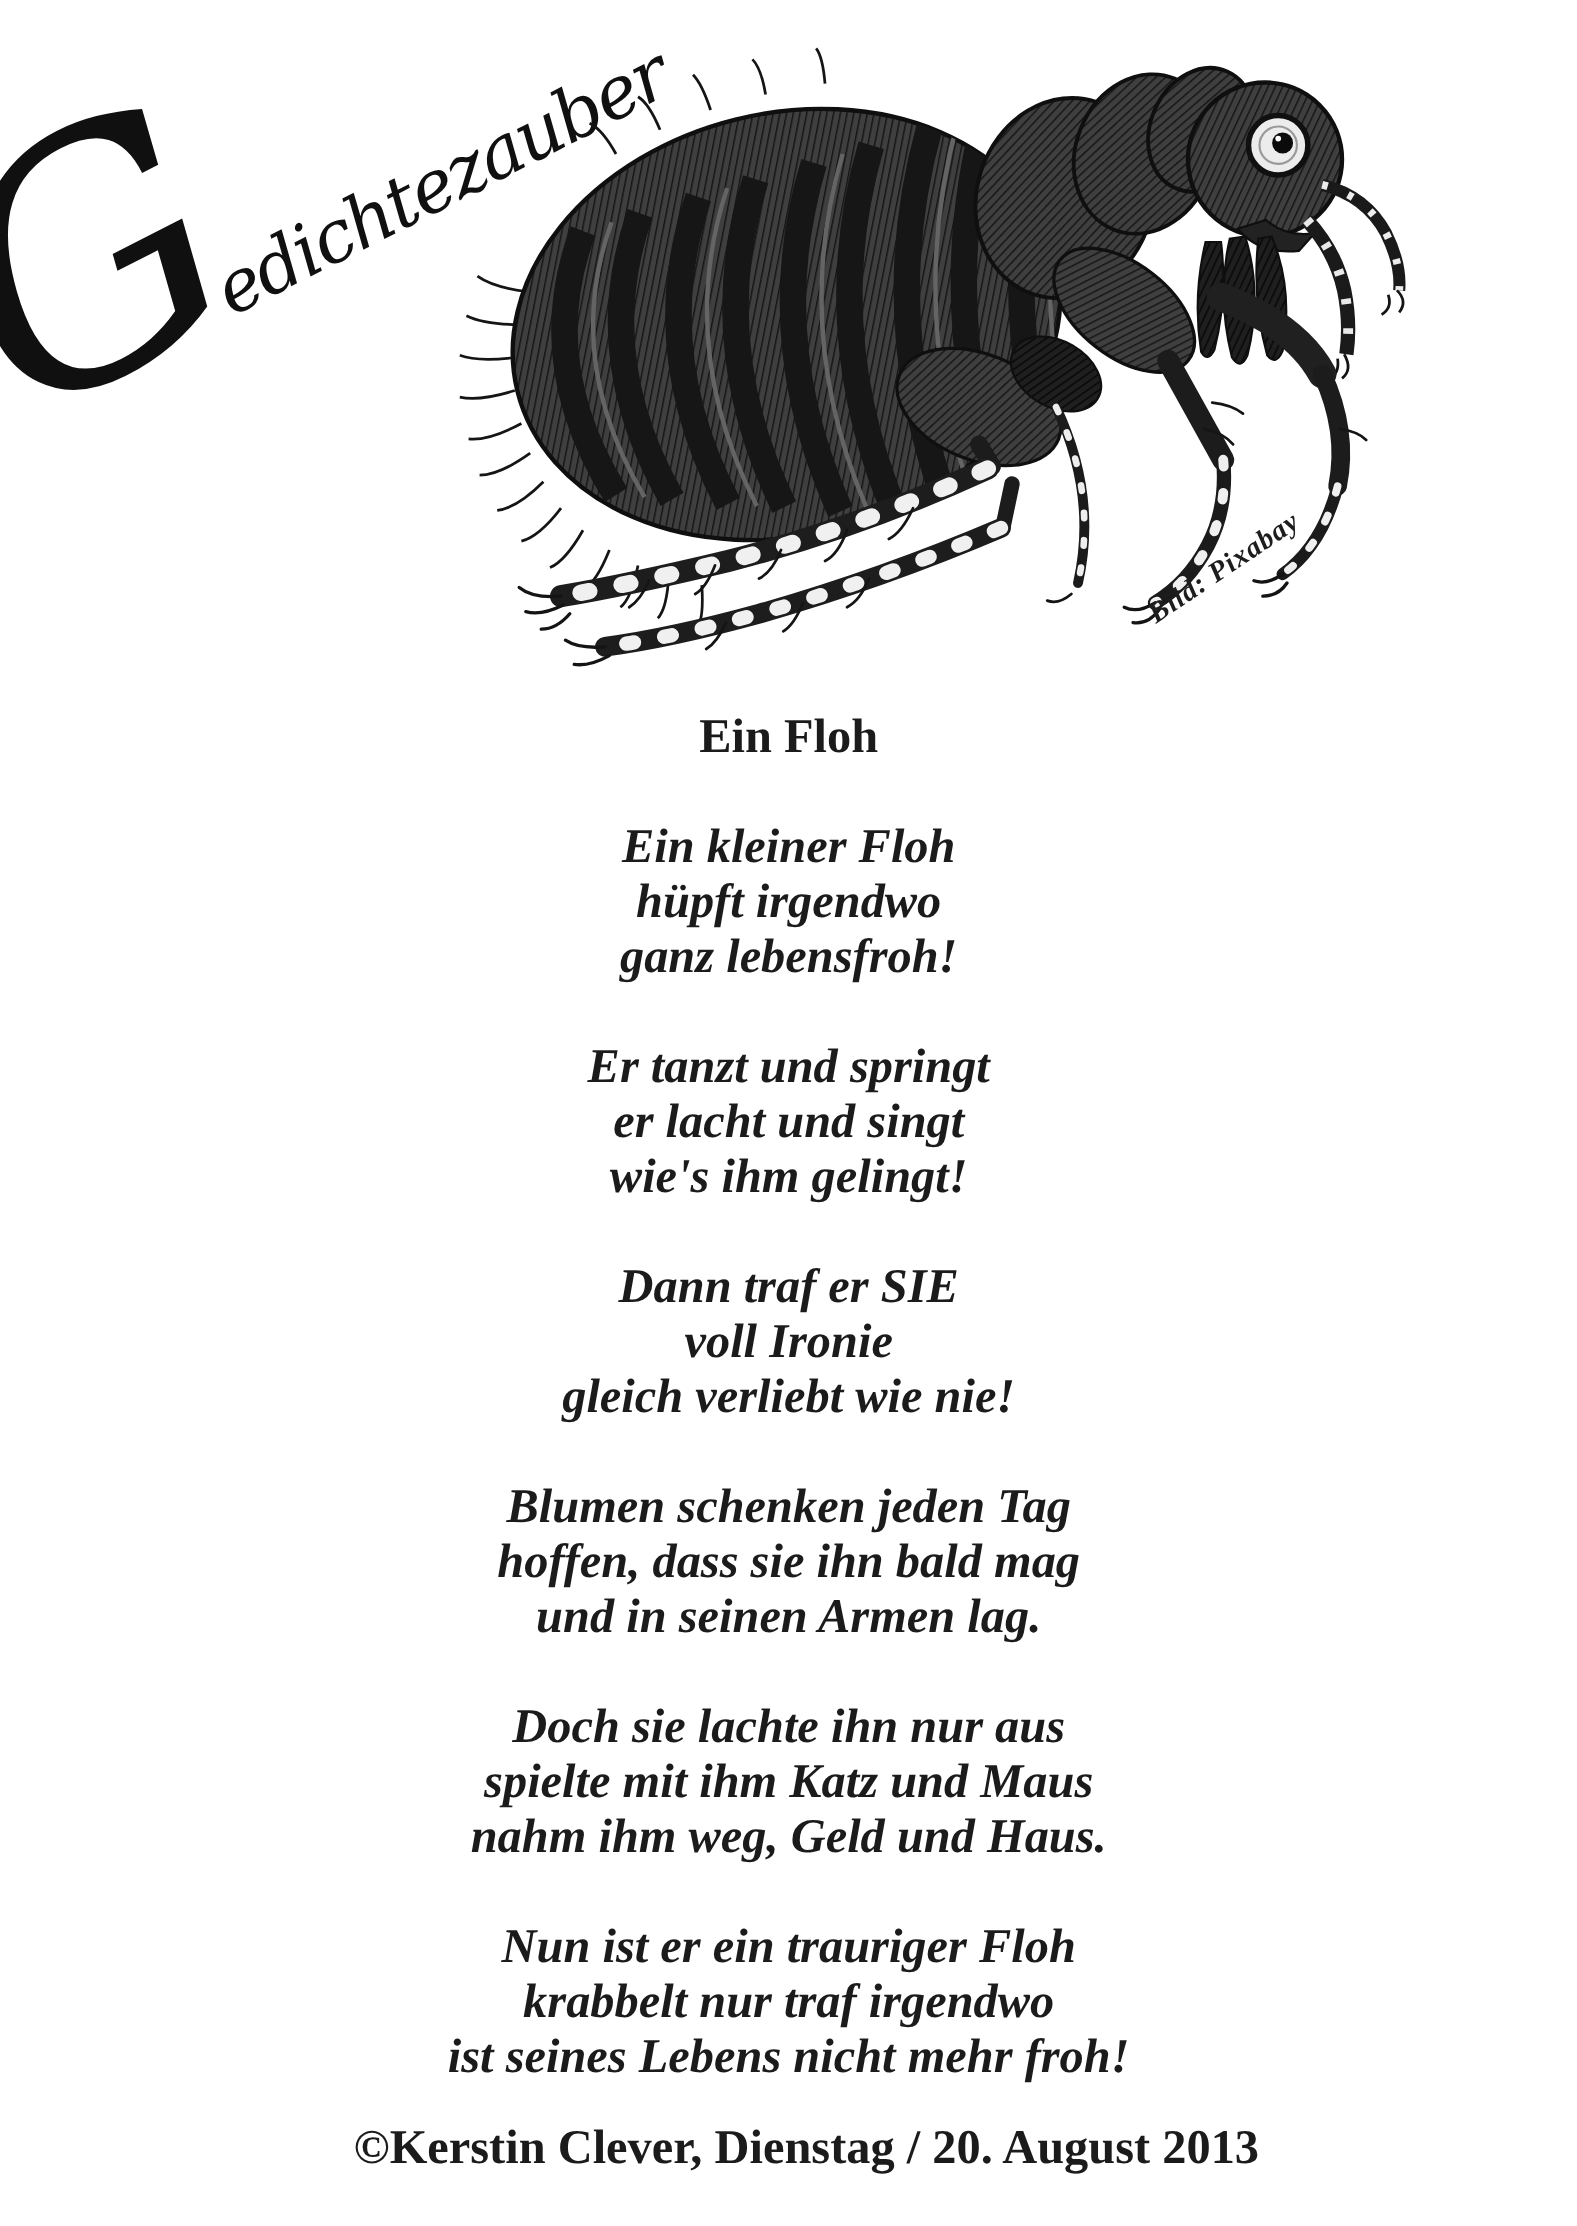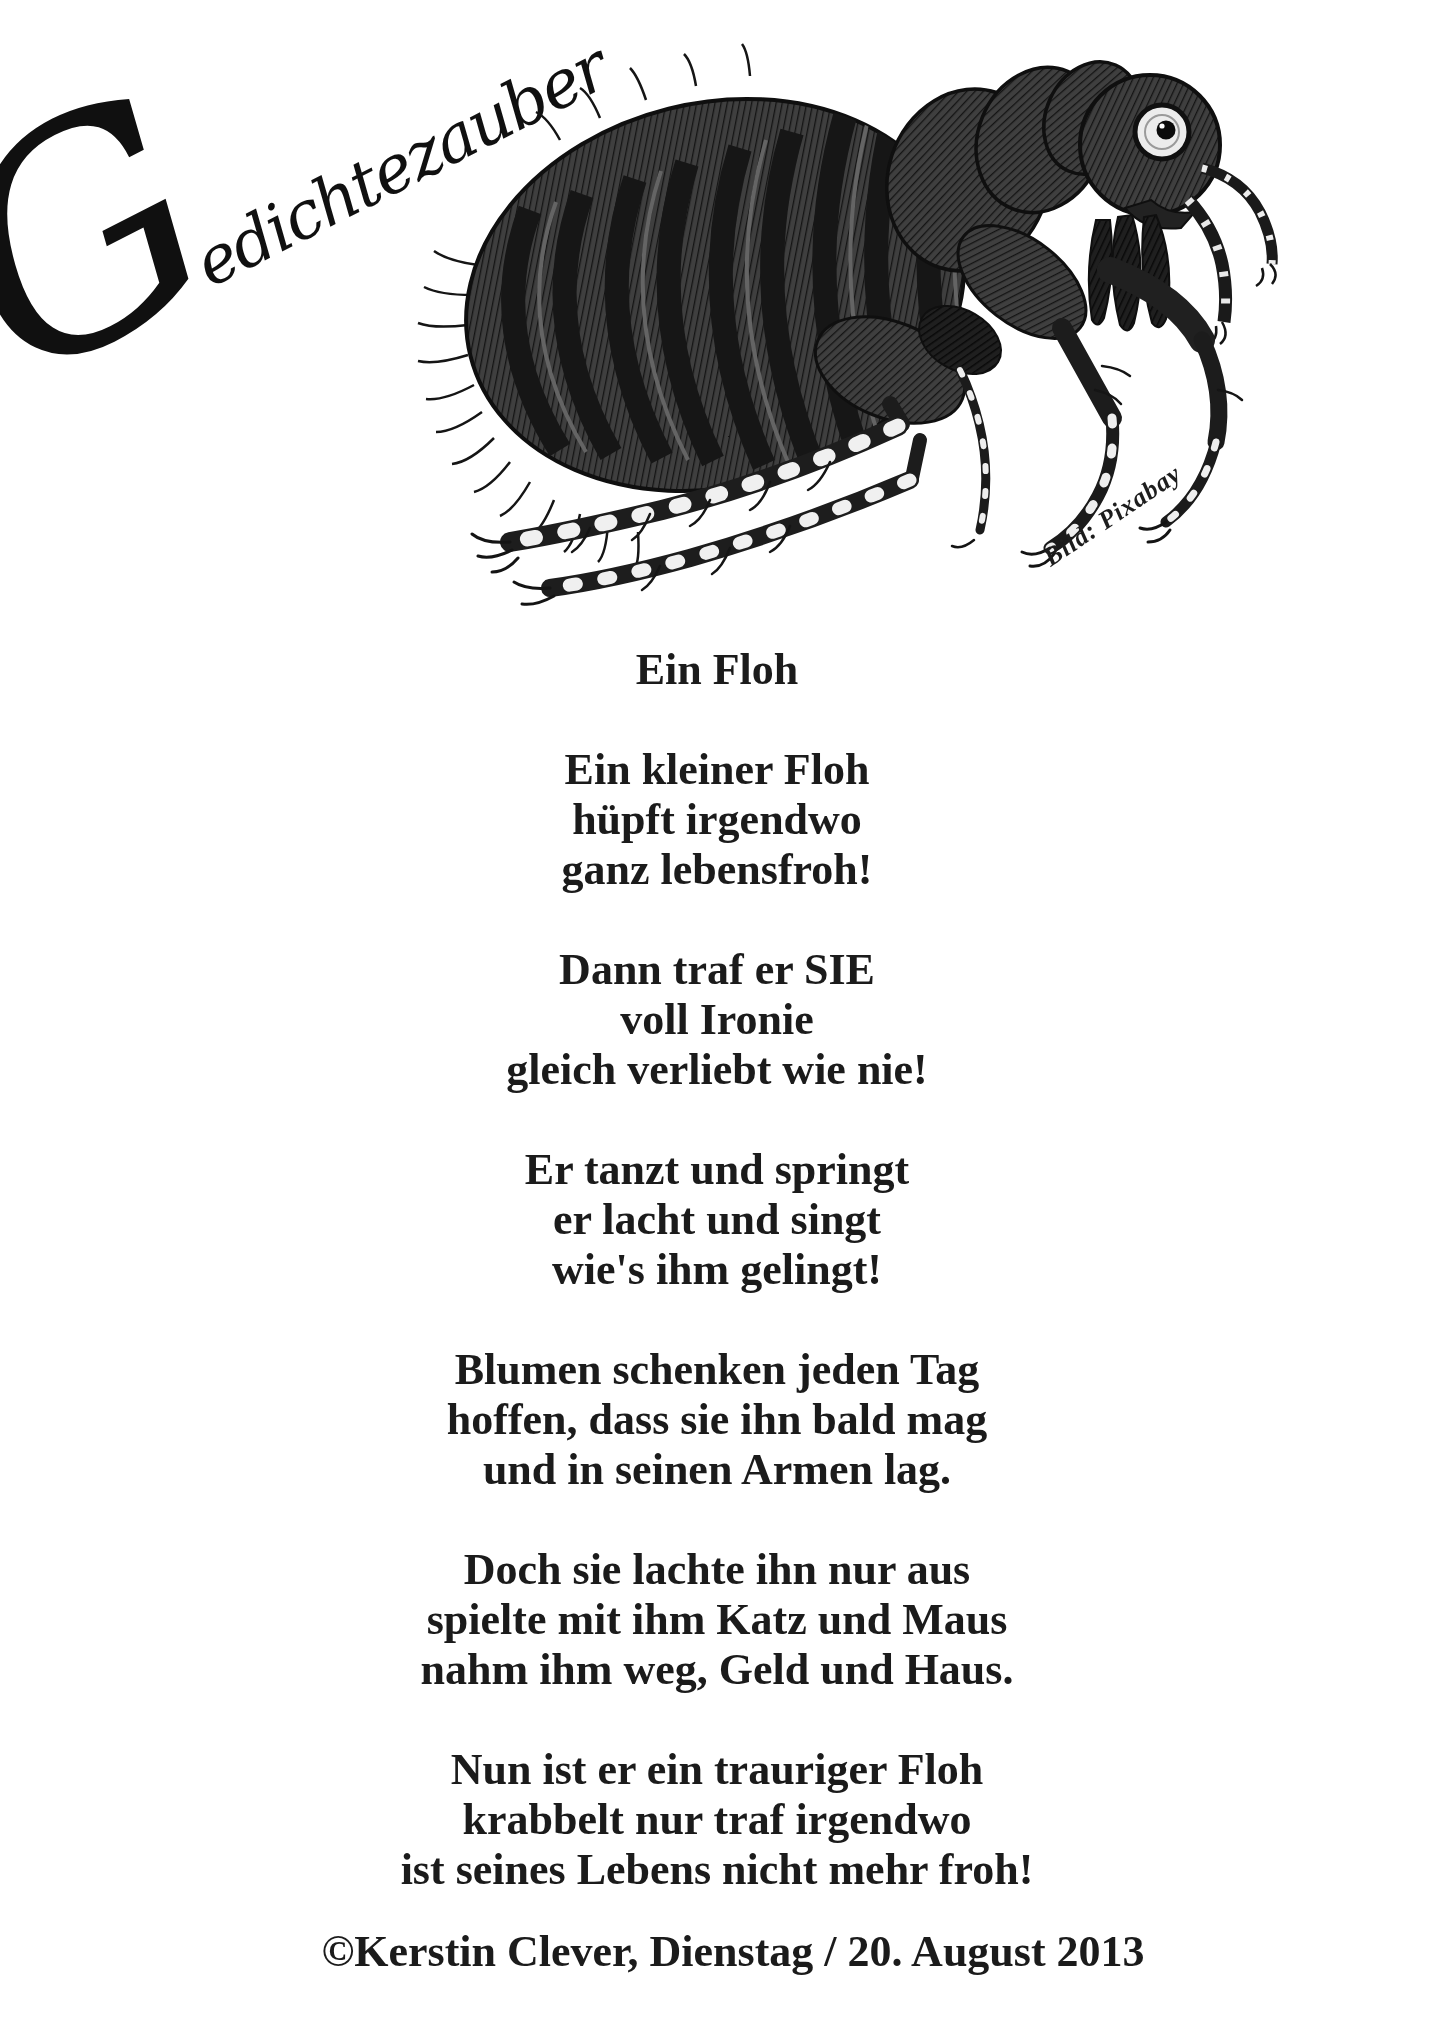--- a/index.html
+++ b/index.html
@@ -19,21 +19,21 @@
   
   .credit { position:absolute; left:1038px; top:548px; transform-origin:0 0;
             transform:rotate(-34deg); font-family:"Liberation Serif", serif;
             font-weight:bold; font-style:italic; font-size:26px; color:#1d1d1d;
             letter-spacing:1px; white-space:nowrap; }
 
   
   .poem { position:absolute; top:645px; left:0; width:1434px; text-align:center;
           color:#1b1b1b; font-weight:bold; }
   .title { font-size:44px; line-height:50px; margin:0; font-weight:bold; }
-  .stanza { margin:50px 0 0 0; }
+  .stanza { margin:50px 0 0 0;font-style:italic; }
   .line { font-size:44px; line-height:50px; margin:0; white-space:nowrap; }
   .footer { font-size:44px; line-height:50px; margin:32px 0 0 0; white-space:nowrap;padding-left:32px; }
 </style>
 </head>
 <body>
 
 <div class="page">
 
   <svg class="logo" viewBox="0 0 540 430" aria-hidden="true">
     <text class="logo-text" x="20" y="375" transform="rotate(-27 20 375)"><tspan class="logo-initial">G</tspan><tspan class="logo-rest" dx="-20">edichtezauber</tspan></text>
@@ -191,32 +191,32 @@
   <main class="poem">
     <h1 class="title">Ein Floh</h1>
 
     <section class="stanza">
       <p class="line">Ein kleiner Floh</p>
       <p class="line">hüpft irgendwo</p>
       <p class="line">ganz lebensfroh!</p>
     </section>
 
     <section class="stanza">
+      <p class="line">Er tanzt und springt</p>
+      <p class="line">er lacht und singt</p>
+      <p class="line">wie's ihm gelingt!</p>
+    </section>
+
+    <section class="stanza">
       <p class="line">Dann traf er SIE</p>
       <p class="line">voll Ironie</p>
       <p class="line">gleich verliebt wie nie!</p>
     </section>
 
     <section class="stanza">
-      <p class="line">Er tanzt und springt</p>
-      <p class="line">er lacht und singt</p>
-      <p class="line">wie's ihm gelingt!</p>
-    </section>
-
-    <section class="stanza">
       <p class="line">Blumen schenken jeden Tag</p>
       <p class="line">hoffen, dass sie ihn bald mag</p>
       <p class="line">und in seinen Armen lag.</p>
     </section>
 
     <section class="stanza">
       <p class="line">Doch sie lachte ihn nur aus</p>
       <p class="line">spielte mit ihm Katz und Maus</p>
       <p class="line">nahm ihm weg, Geld und Haus.</p>
     </section>

